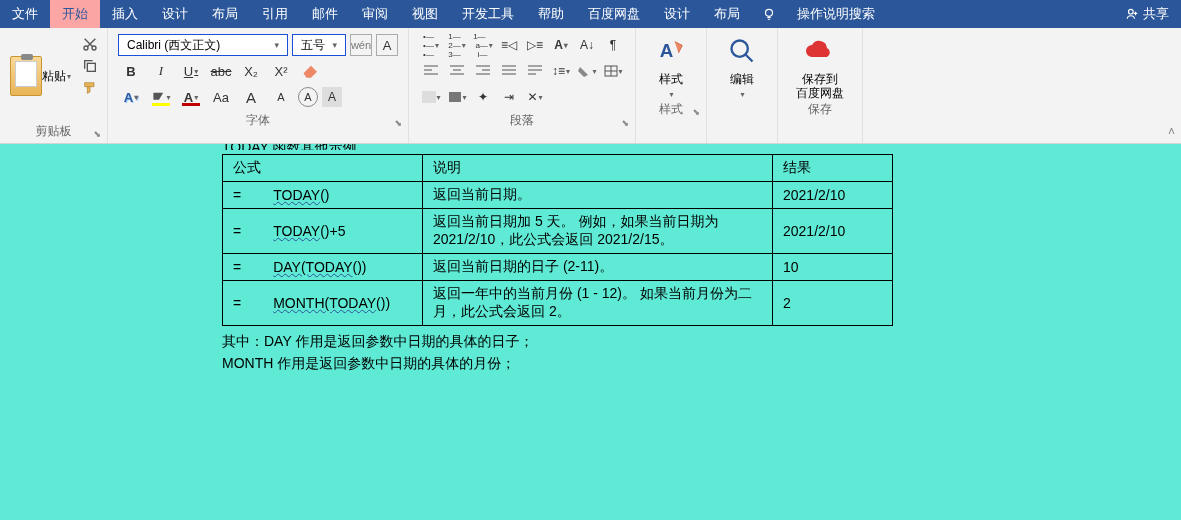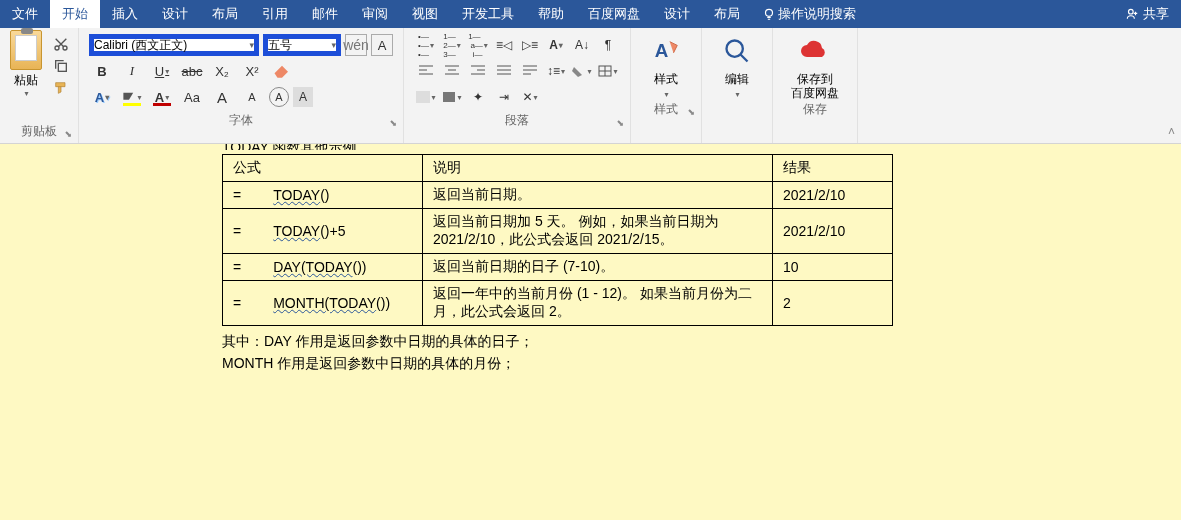--- a/index.html
+++ b/index.html
@@ -1,67 +1,67 @@
 <!DOCTYPE html>
 <html><head>
 <meta charset="utf-8">
 <style>
 * { margin: 0; padding: 0; box-sizing: border-box; font-family: "Microsoft YaHei", "SimSun", sans-serif; }
 body { background: #fff; width: 1181px; height: 520px; overflow: hidden; }
 
 
 .menubar { background: #2b579a; height: 28px; display: flex; align-items: stretch; color: #fff; font-size: 13px; }
 .menubar .tab { padding: 0 12px; display: flex; align-items: center; cursor: pointer; }
-.menubar .tab.active { background: #ffffff; color: #2b579a; }
+.menubar .tab.active { background: #fca5a5; color: #2b579a; }
 .menubar .spacer { flex: 1; }
-.menubar .tell-me { display: flex; align-items: center; gap: 2px; padding: 0 10px; }
+.menubar .tell-me { display: flex; align-items: center; gap: 21px; padding: 0 10px; }
 .menubar .share { display: flex; align-items: center; gap: 4px; padding: 0 12px; }
 
 
 .ribbon { background: #f3f3f3; height: 116px; display: flex; border-bottom: 1px solid #d4d4d4; position: relative; }
 .group { border-right: 1px solid #e1e1e1; padding: 2px 4px; display: flex; flex-direction: column; }
 .group-body { flex: 1; display: flex; }
 .group-label { text-align: center; font-size: 12px; color: #666; height: 18px; position: relative; }
 .group-label .launcher { position: absolute; right: 2px; bottom: 2px; font-size: 9px; color: #888; }
 
-.clip-col { display: flex; flex-direction: column; align-items: center; padding: 0 6px; }
+.clip-col { display: flex; flex-direction: row; align-items: center; justify-content: center; padding: 0 6px; }
 .paste-icon { width: 32px; height: 40px; background: linear-gradient(#f9d999, #e8b456); border: 1px solid #c89530; border-radius: 2px; position: relative; margin-bottom: 2px; }
 .paste-icon::before { content: ""; position: absolute; top: 4px; left: 4px; right: 4px; height: 24px; background: #fff; border: 1px solid #ccc; }
 .paste-icon::after { content: ""; position: absolute; top: -3px; left: 10px; width: 12px; height: 6px; background: #888; border-radius: 2px; }
 .paste-lbl { font-size: 12px; text-align: center; }
 .mini-col { display: flex; flex-direction: column; gap: 6px; padding: 6px 4px 0; }
 .mini-btn { width: 18px; height: 16px; display: flex; align-items: center; justify-content: center; font-size: 13px; color: #555; }
 
 .font-group { flex-direction: column; padding: 4px 6px 0; }
 .font-row { display: flex; align-items: center; gap: 4px; margin-bottom: 4px; }
-.combo { background: #fff; border: 5px solid #1d4ed8; height: 22px; font-size: 12px; display: flex; align-items: center; padding: 0 0; }
+.combo { background: #fff; border: 1px solid #1d4ed8; height: 22px; font-size: 12px; display: flex; align-items: center; padding: 0 8px; }
 .combo .dd { margin-left: auto; font-size: 9px; color: #666; padding-left: 4px; }
 .font-name { width: 170px; }
-.font-size { width: 78px; }
+.font-size { width: 54px; }
 .sq-btn { width: 22px; height: 22px; border: 1px solid transparent; display: flex; align-items: center; justify-content: center; font-size: 13px; color: #333; position: relative; }
 .sq-btn.boxed { border: 1px solid #ababab; }
 .font-row2 .sq-btn { width: 26px; }
 .bold { font-weight: bold; }
 .italic { font-style: italic; font-family: serif; }
 .underline { text-decoration: underline; }
 .strike { text-decoration: line-through; }
 .color-bar { position: absolute; bottom: 1px; left: 3px; right: 3px; height: 3px; }
 
 .para-group { padding: 4px 6px 0; }
 .para-row { display: flex; gap: 2px; margin-bottom: 4px; }
 .para-row .sq-btn { width: 24px; height: 22px; font-size: 12px; }
 
 .big-btn { display: flex; flex-direction: column; align-items: center; justify-content: center; padding: 4px 14px 0; gap: 4px; }
 .big-btn .icon { width: 34px; height: 34px; display: flex; align-items: center; justify-content: center; }
 .big-btn .lbl { font-size: 12px; text-align: center; line-height: 1.2; }
 
 .collapse-caret { position: absolute; right: 6px; bottom: 4px; font-size: 12px; color: #888; }
 
 
-.doc-area { background: #fef9c3; height: calc(520px - 28px - 116px); overflow: hidden; padding-left: 222px; padding-top: 4px; }
+.doc-area { background: #5eead4; height: calc(520px - 28px - 116px); overflow: hidden; padding-left: 222px; padding-top: 4px; }
 .doc-area p { font-size: 14px; color: #000; line-height: 1.6; }
 .doc-table { border-collapse: collapse; margin: 4px 0; }
 .doc-table td, .doc-table th { border: 1px solid #000; padding: 4px 10px; font-size: 14px; font-weight: normal; text-align: left; vertical-align: middle; }
 .col-formula { width: 200px; }
 .col-desc { width: 350px; }
 .col-res { width: 120px; font-family: Liberation Serif, serif; }
 .wavy { text-decoration: underline wavy #2b579a; text-decoration-thickness: 1px; margin-left: 32px; }
 .cutoff { color: #666; font-size: 14px; }
 
 svg { display: block; }
@@ -139,21 +139,21 @@
     <div class="font-group">
       <div class="font-row">
         <div class="combo font-name">
             <span>Calibri (西文正文)</span>
             <span class="dd">▾</span>
           </div>
         <div class="combo font-size">
             <span>五号</span>
             <span class="dd">▾</span>
           </div>
-        <div class="sq-btn boxed" style="font-size:14px;color:#777">wén</div>
+        <div class="sq-btn boxed" style="font-size:11px;color:#777">wén</div>
         <div class="sq-btn boxed">A</div>
       </div>
       <div class="font-row font-row2">
         <div class="sq-btn bold">B</div>
         <div class="sq-btn italic">I</div>
         <div class="sq-btn underline">
             <span>U</span>
             <span class="dd-tiny">▾</span>
           </div>
         <div class="sq-btn strike">abc</div>
@@ -331,21 +331,21 @@
       <td>返回当前日期。</td>
       <td>2021/2/10</td>
     </tr>
     <tr>
       <td>=<span class="wavy">TODAY</span>()+5</td>
       <td>返回当前日期加 5 天。 例如，如果当前日期为 2021/2/10，此公式会返回 2021/2/15。</td>
       <td>2021/2/10</td>
     </tr>
     <tr>
       <td>=<span class="wavy">DAY(TODAY</span>())</td>
-      <td>返回当前日期的日子 (7-10)。</td>
+      <td>返回当前日期的日子 (2-11)。</td>
       <td>10</td>
     </tr>
     <tr>
       <td>=<span class="wavy">MONTH(TODAY</span>())</td>
       <td>返回一年中的当前月份 (1 - 12)。 如果当前月份为二月，此公式会返回 2。</td>
       <td>2</td>
     </tr>
   </tbody>
     </table>
   <p>其中：DAY 作用是返回参数中日期的具体的日子；</p>

